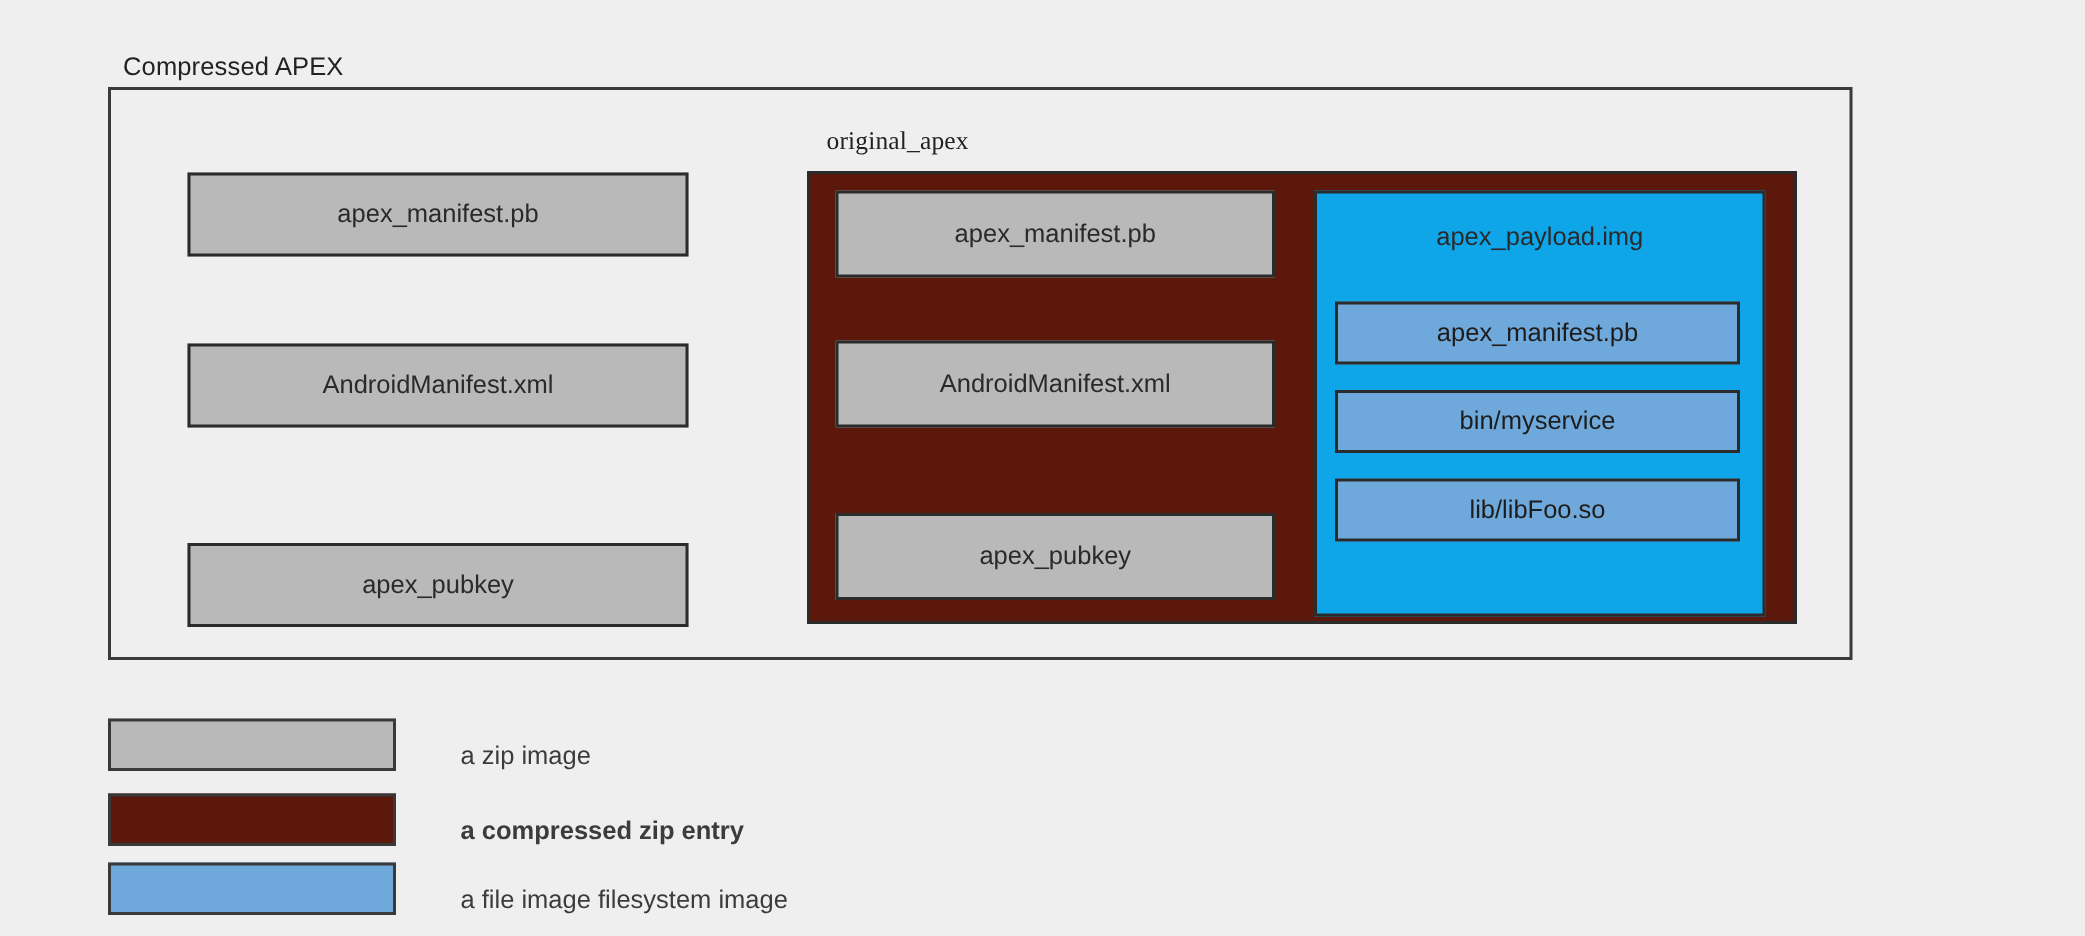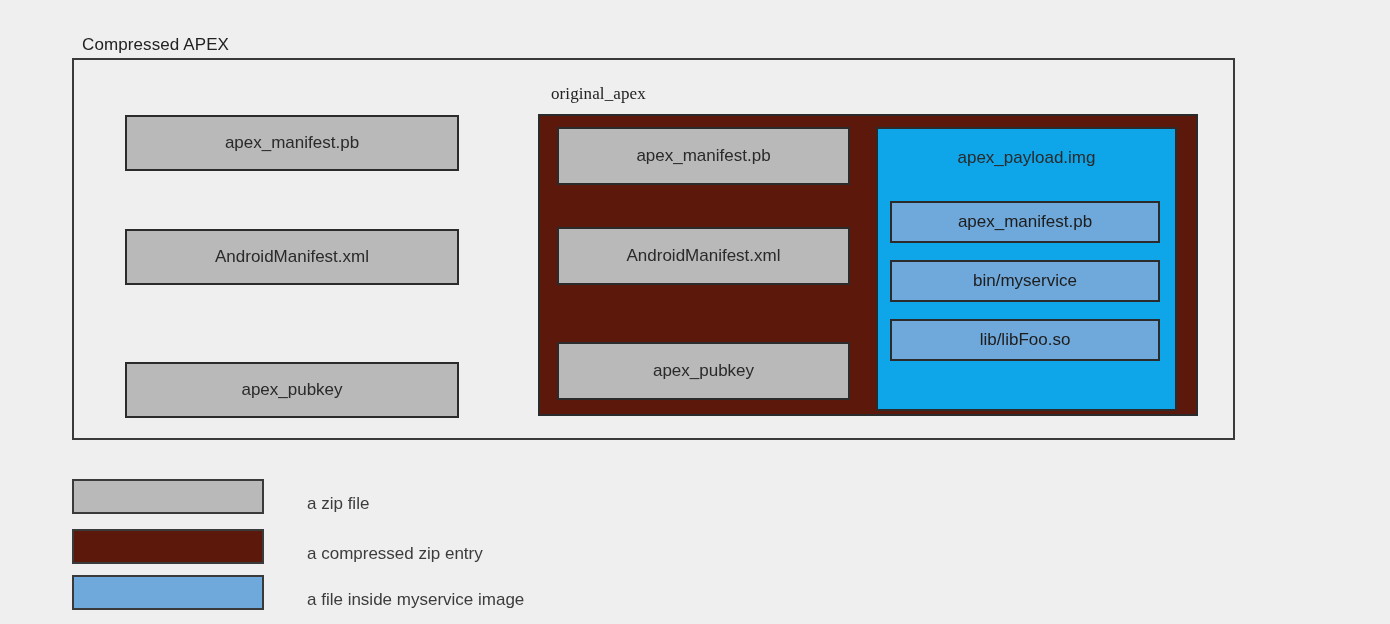--- a/index.html
+++ b/index.html
@@ -147,21 +147,21 @@
       </div>
 
       <div class="abs fs-file" style="left:12px; top:131px; width:270px; height:42px;">
         <span>bin/myservice</span>
       </div>
 
     </div>
   </div>
 
   <div class="abs legend-swatch gray" style="left:72px; top:479px; width:192px; height:35px;"></div>
-  <div class="abs legend-text" style="left:307px; top:495px;">a zip file</div>
+  <div class="abs legend-text" style="left:307px; top:495px;">a zip image</div>
 
   <div class="abs legend-swatch brown" style="left:72px; top:529px; width:192px; height:35px;"></div>
-  <div class="abs legend-text" style="left:307px; top:545px;">a compressed zip entry</div>
+  <div class="abs legend-text" style="left:307px; top:545px;font-weight:bold;">a compressed zip entry</div>
 
   <div class="abs legend-swatch blue" style="left:72px; top:575px; width:192px; height:35px;"></div>
-  <div class="abs legend-text" style="left:307px; top:591px;">a file inside myservice image</div>
+  <div class="abs legend-text" style="left:307px; top:591px;">a file image filesystem image</div>
 
 </div>
 
 </body></html>

